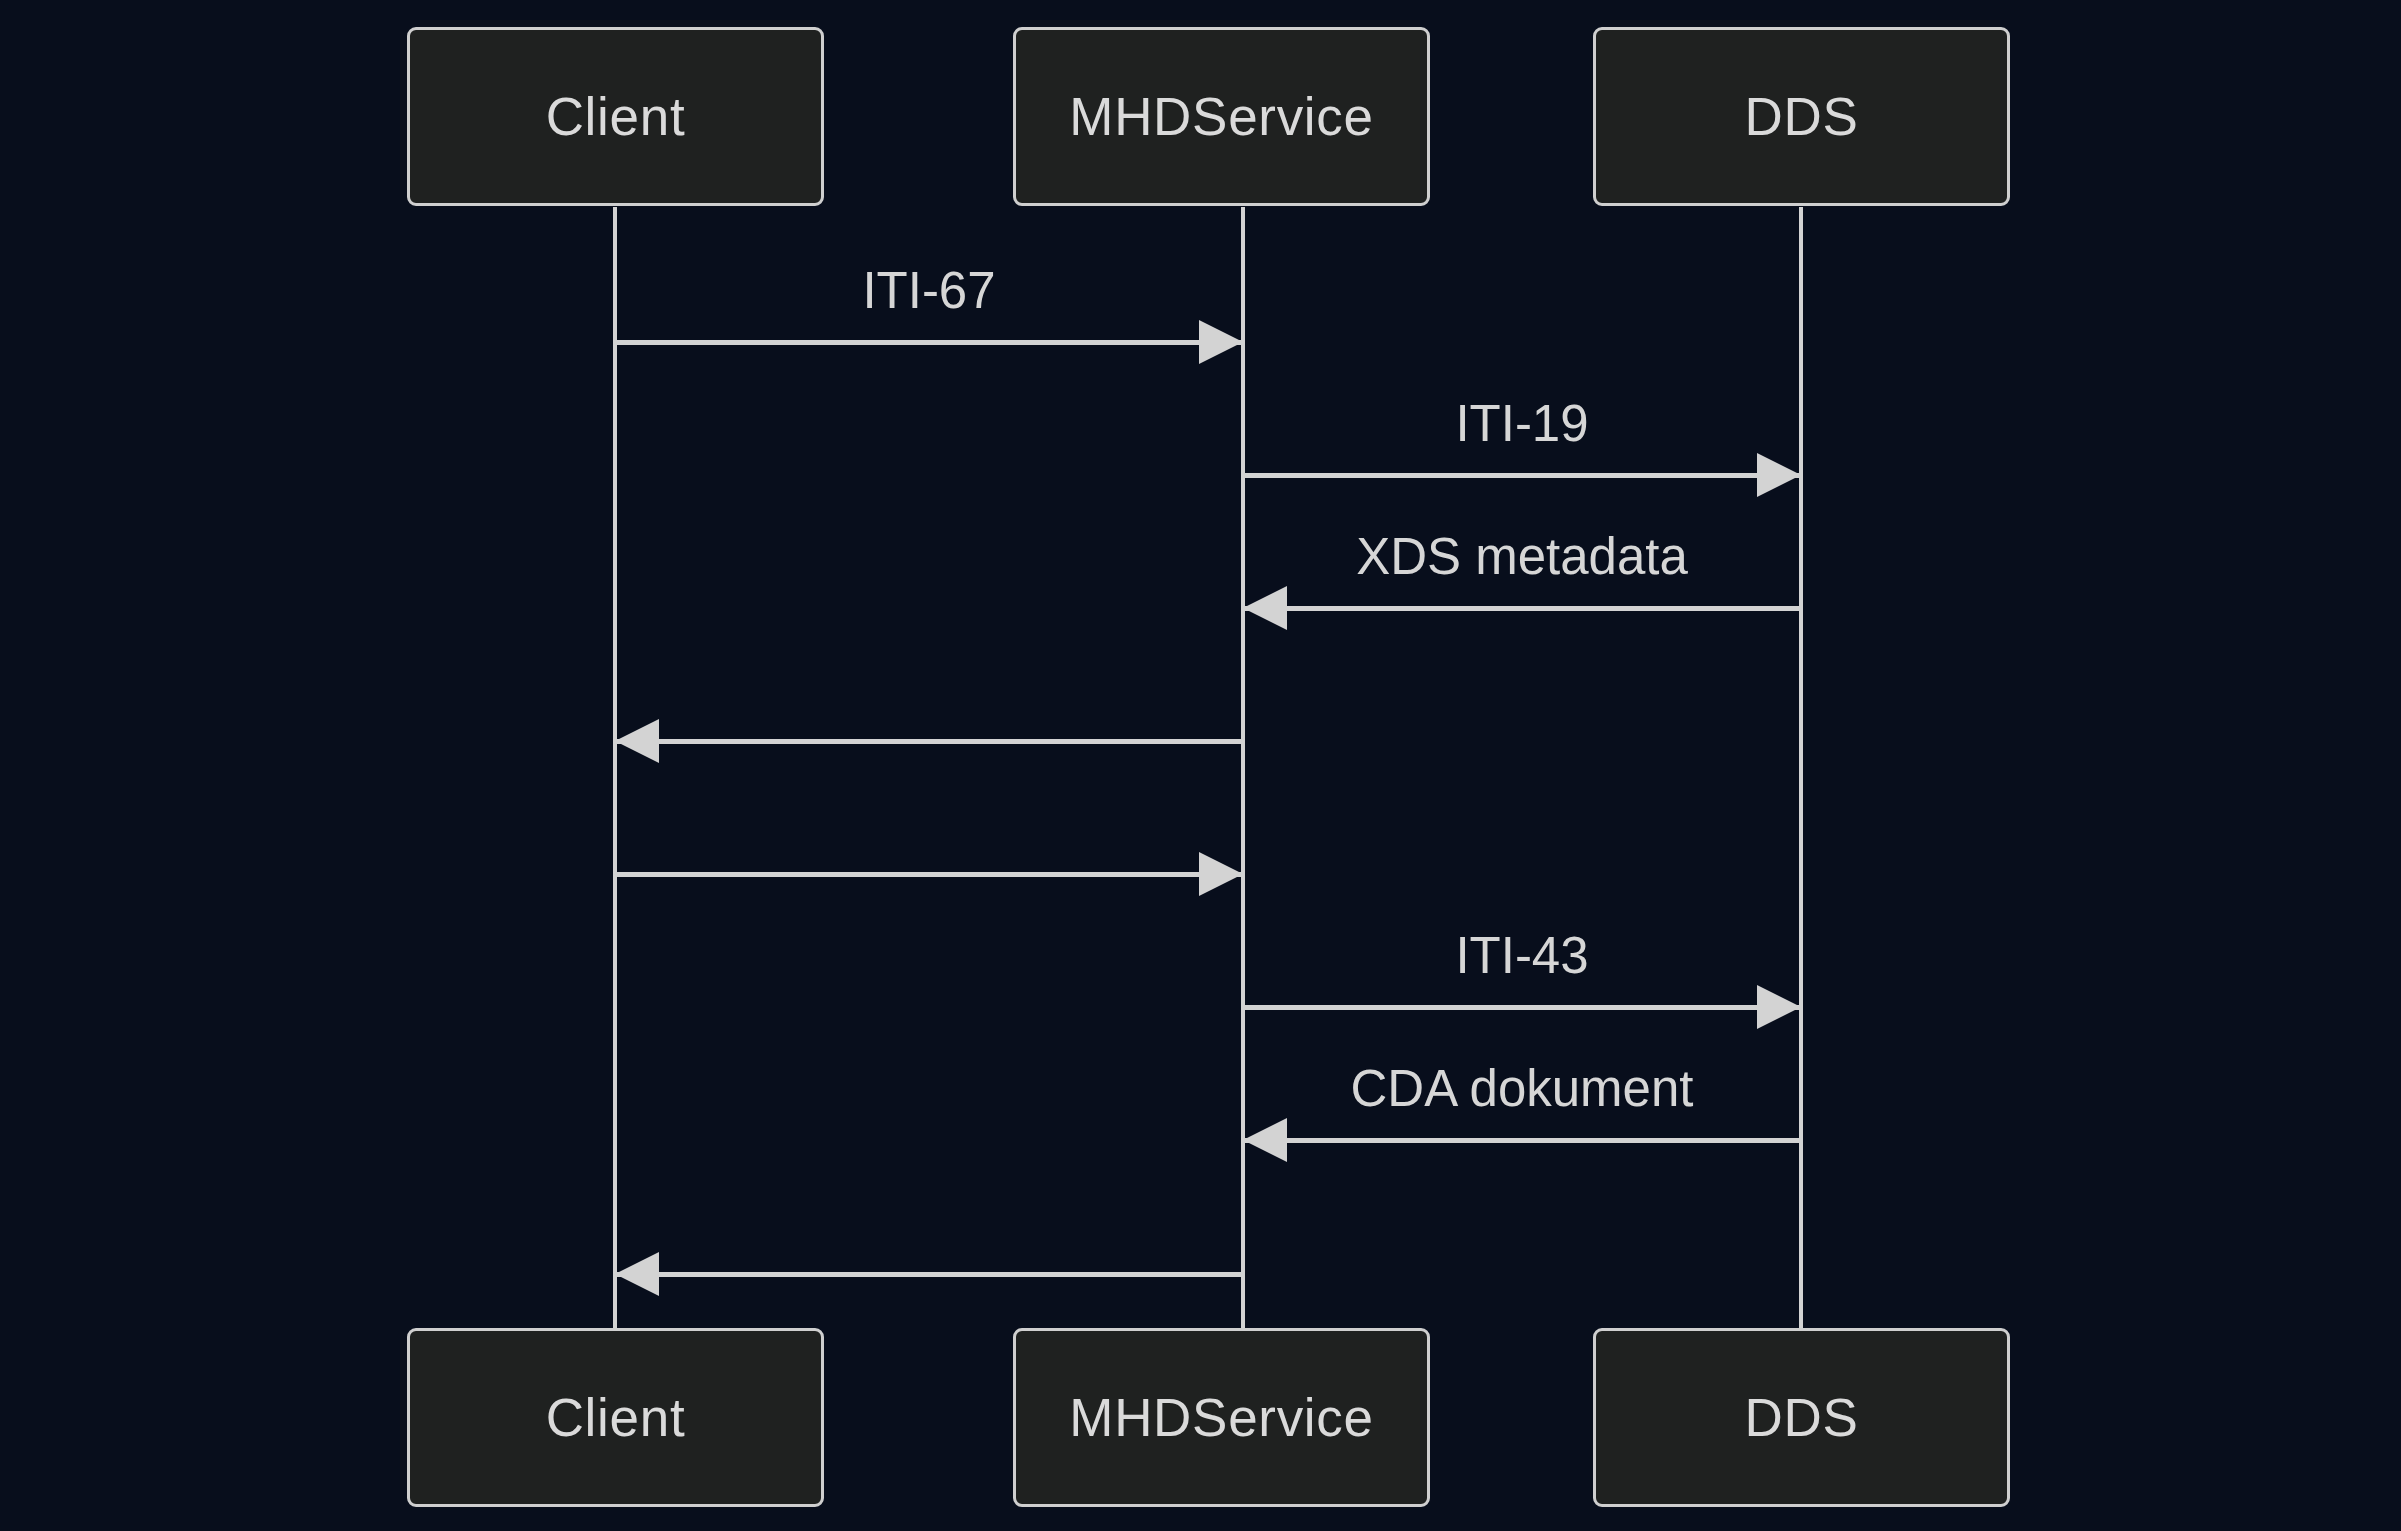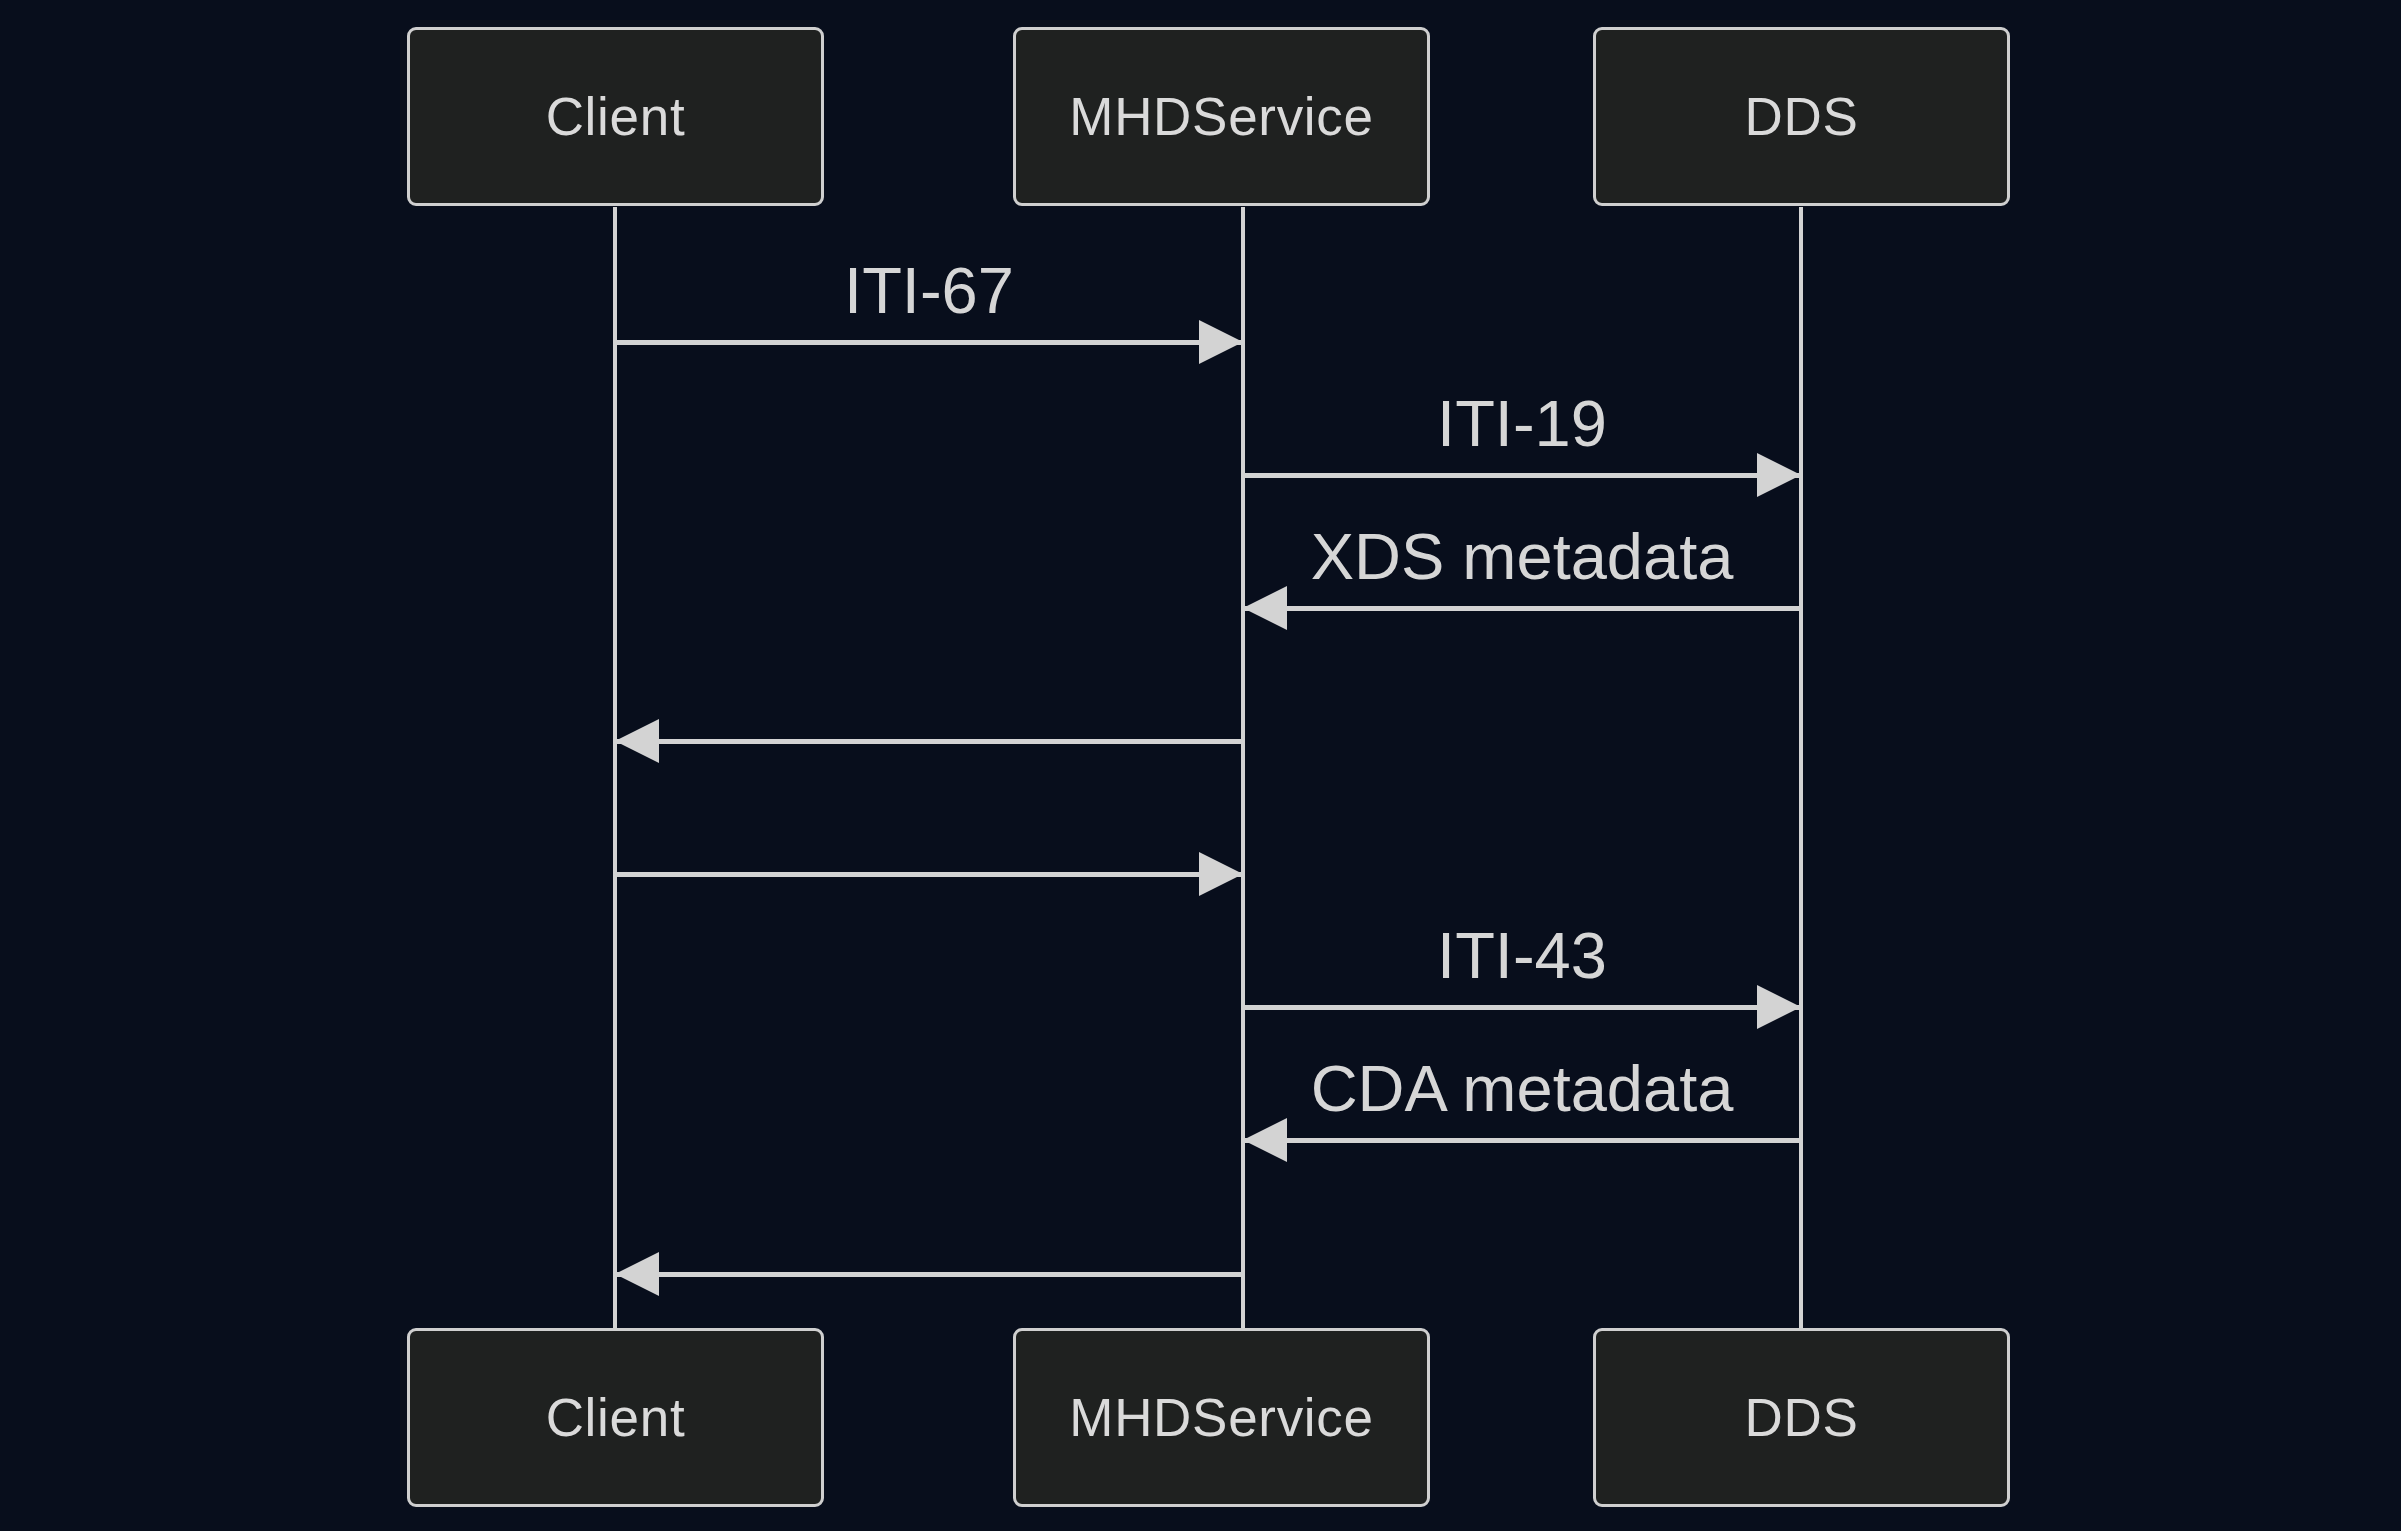--- a/index.html
+++ b/index.html
@@ -41,21 +41,21 @@
     position: absolute;
     top: 207px; height: 1121px; width: 4.1px;
     background: var(--line);
   }
 
   .msg-label {
     position: absolute;
     width: 616px;
     text-align: center;
     color: var(--message-text);
-    font-size: 65px;
+    font-size: 51px;
     line-height: 62px;
     height: 62px;
   }
 
   .arrow { position: absolute; height: 0; }
   .arrow .shaft {
     position: absolute; left: 0; top: 0;
     width: 100%; height: 4.8px;
     background: var(--line);
   }
@@ -114,21 +114,21 @@
     <span class="shaft"></span>
     <span class="head"></span>
   </div>
 
   <div class="msg-label" style="left:1214px; top:925px">ITI-43</div>
   <div class="arrow right" style="left:1243px; top:1005px; width:558px">
     <span class="shaft"></span>
     <span class="head"></span>
   </div>
 
-  <div class="msg-label" style="left:1214px; top:1058px">CDA metadata</div>
+  <div class="msg-label" style="left:1214px; top:1058px">CDA dokument</div>
   <div class="arrow left" style="left:1243px; top:1138px; width:558px">
     <span class="shaft"></span>
     <span class="head"></span>
   </div>
 
   <div class="arrow left" style="left:615px; top:1272px; width:628px">
     <span class="shaft"></span>
     <span class="head"></span>
   </div>
 

